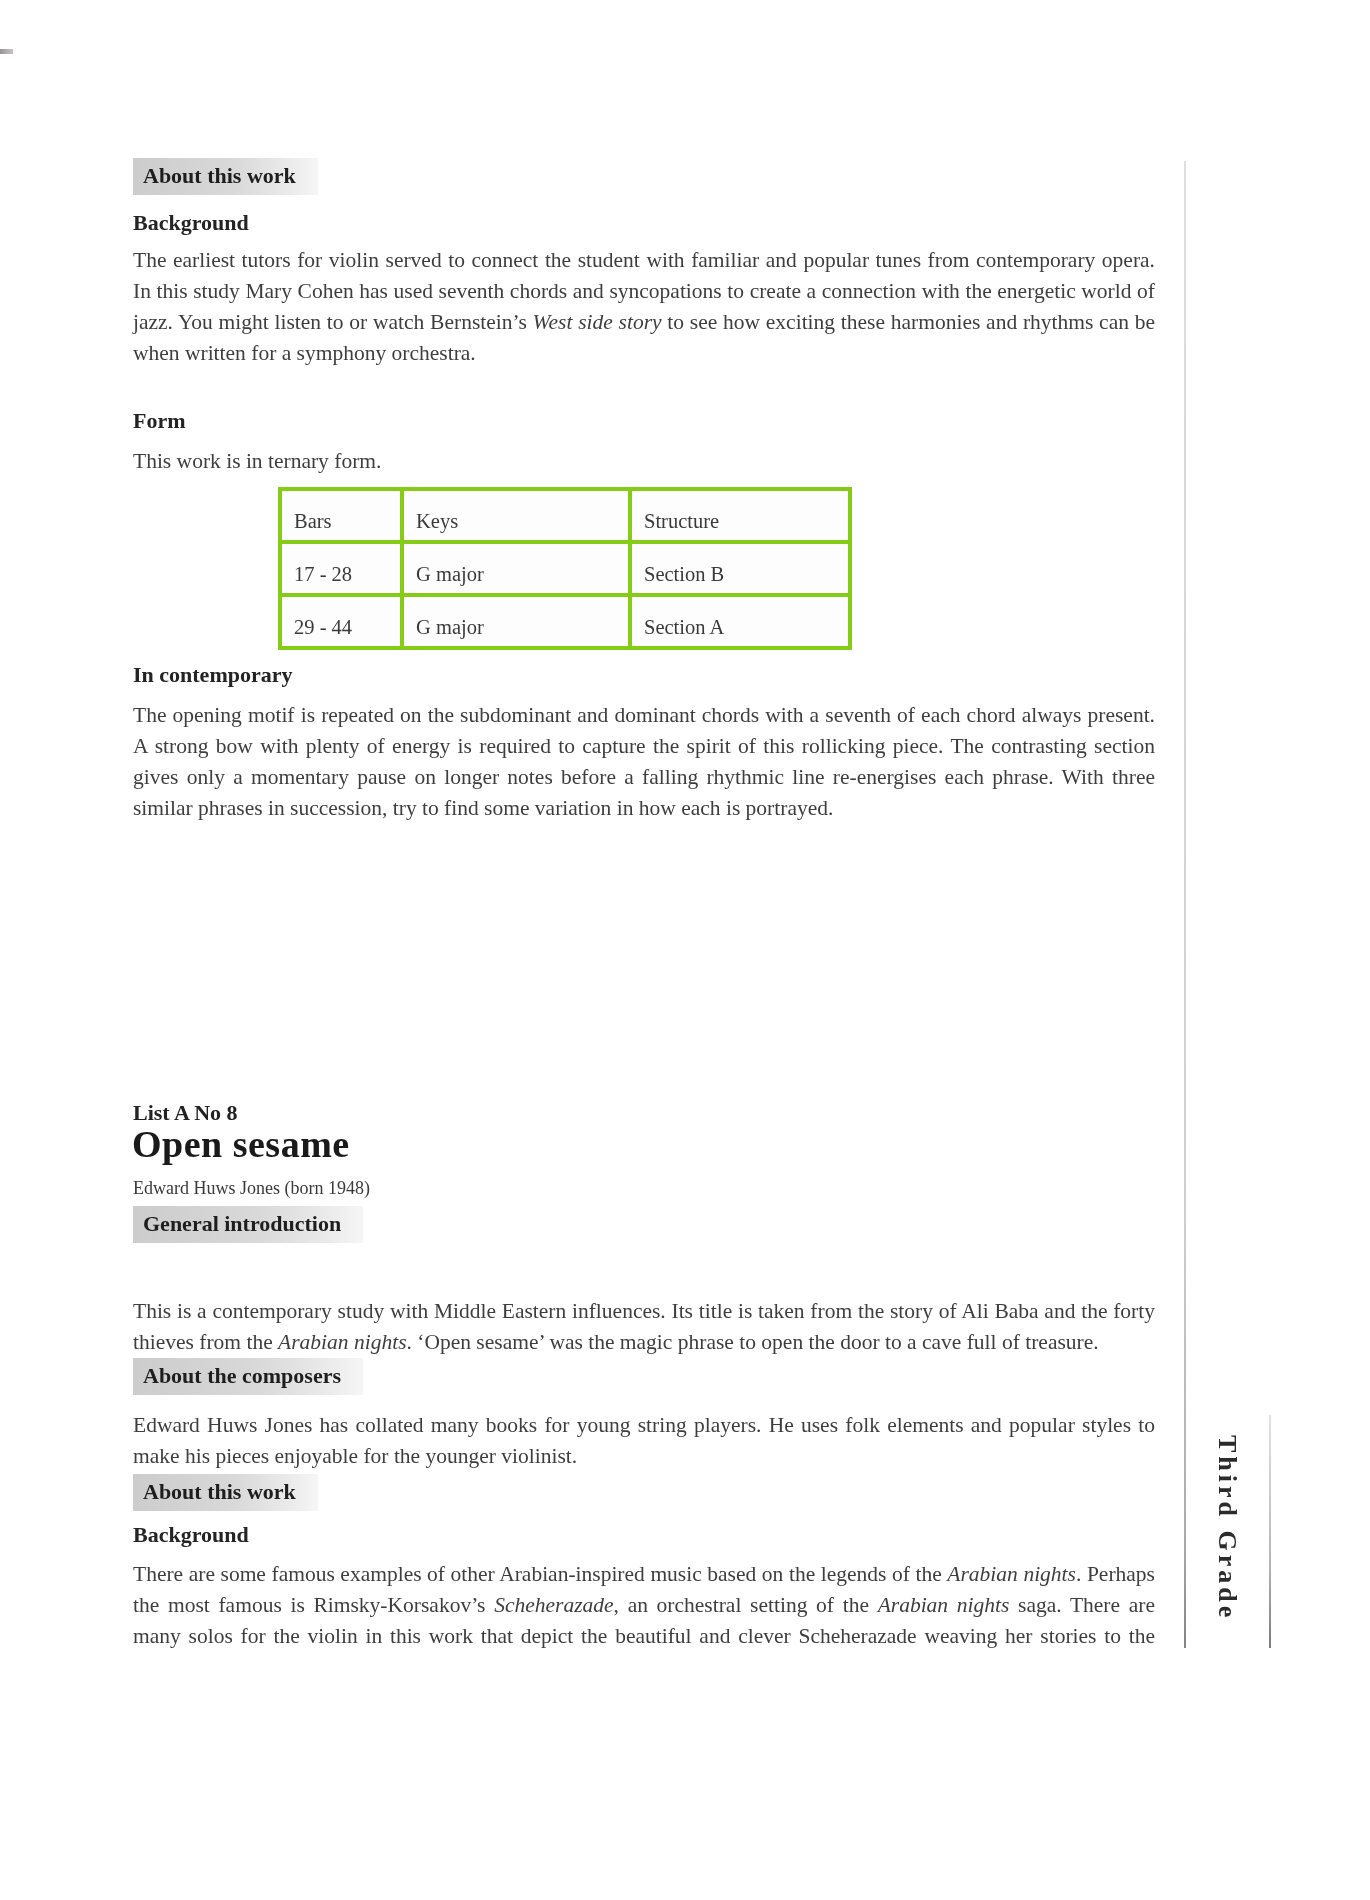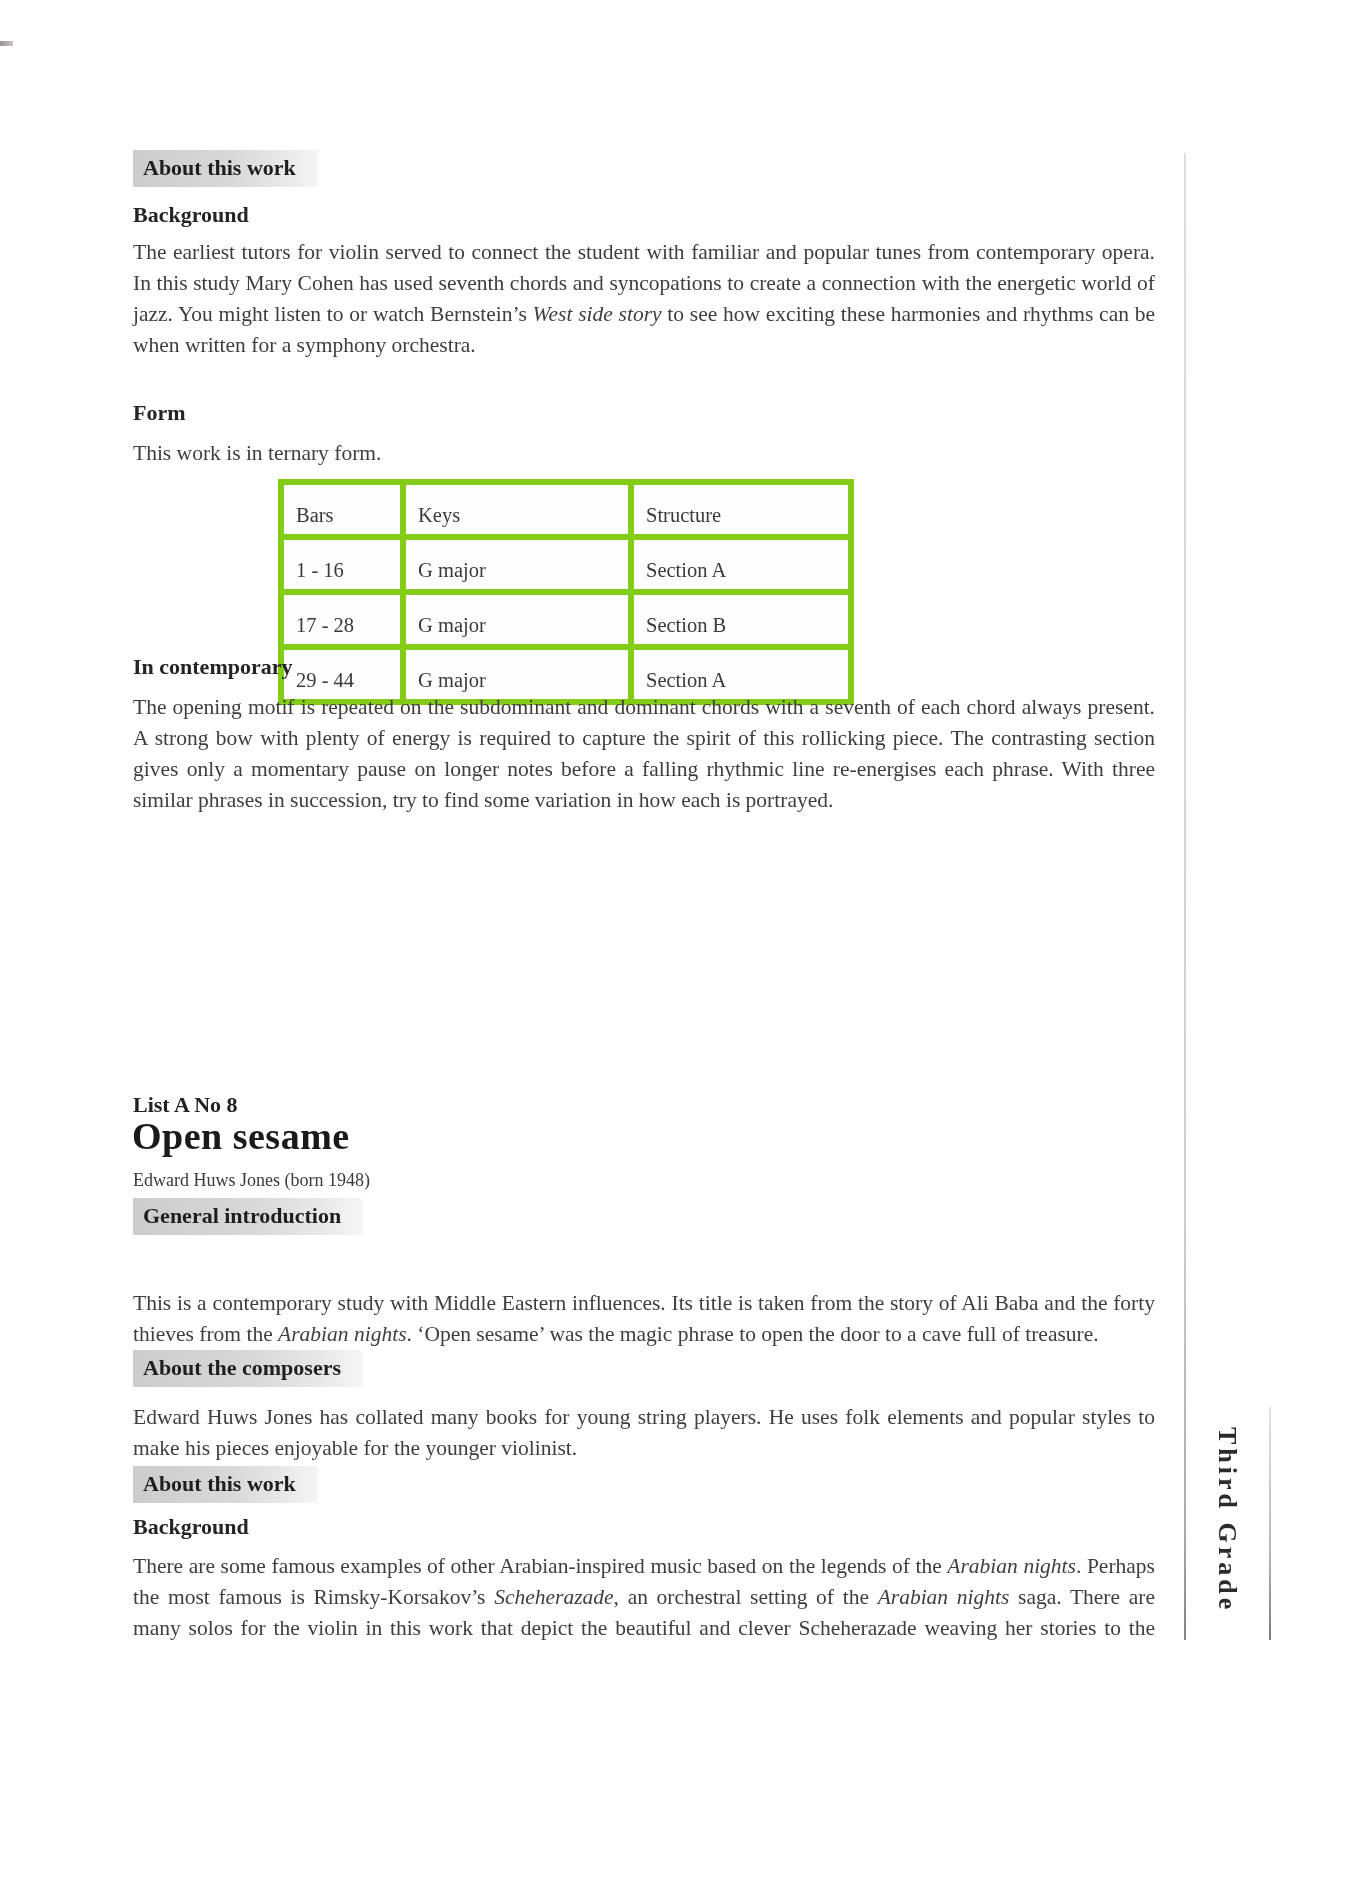--- a/index.html
+++ b/index.html
@@ -3,20 +3,21 @@
 <meta charset="utf-8">
 <style>
   html,body{margin:0;padding:0;background:#ffffff;}
   .page{
     position:relative;
     width:1370px;height:1640px;
     background:#ffffff;
     font-family:"Liberation Serif","DejaVu Serif",serif;
     color:#3d3d3d;
     overflow:hidden;
+    margin-top:8px;
   }
   .scan-dash{
     position:absolute;left:0;top:41px;width:13px;height:5px;
     background:linear-gradient(90deg,#9b9494,#c9c4c4);
   }
   .box-heading{
     position:absolute;left:133px;
     font-size:22px;font-weight:bold;color:#1e1e1e;
     padding:5px 22px 6px 10px;
     background:linear-gradient(90deg,#cccccc 0%,#d9d9d9 55%,#ebebeb 85%,#f6f6f6 100%);
@@ -44,21 +45,21 @@
     position:absolute;left:133px;
     font-size:18px;color:#3a3a3a;
   }
   table.form-table{
     position:absolute;left:278px;top:479px;
     border-collapse:collapse;
     font-size:20.5px;color:#3a3a3a;
     background:#fdfdfd;
   }
   table.form-table th,table.form-table td{
-    border:6px solid #84cc16;
+    border:4px solid #84cc16;
     font-weight:normal;text-align:left;
     padding:17px 12px 6px 12px;
     height:26px;
   }
   table.form-table{border:2px solid #6e6e6e;}
   table.form-table thead th{border-bottom:2px solid #757575;}
   col.c-bars{width:122px;} col.c-keys{width:228px;} col.c-struct{width:220px;}
   .tab-border-left{
     position:absolute;left:1184px;top:153px;width:2px;height:1504px;
     background:linear-gradient(180deg,#dedede 0%,#cfcfcf 70%,#a9a9a9 92%,#7d7d7d 100%);
@@ -109,25 +110,20 @@
       </colgroup>
     <thead>
       <tr>
         <th>Bars</th>
         <th>Keys</th>
         <th>Structure</th>
       </tr>
     </thead>
     <tbody>
       <tr>
-        <td>1 - 16</td>
-        <td>G major</td>
-        <td>Section A</td>
-      </tr>
-      <tr>
         <td>17 - 28</td>
         <td>G major</td>
         <td>Section B</td>
       </tr>
       <tr>
         <td>29 - 44</td>
         <td>G major</td>
         <td>Section A</td>
       </tr>
     </tbody>

